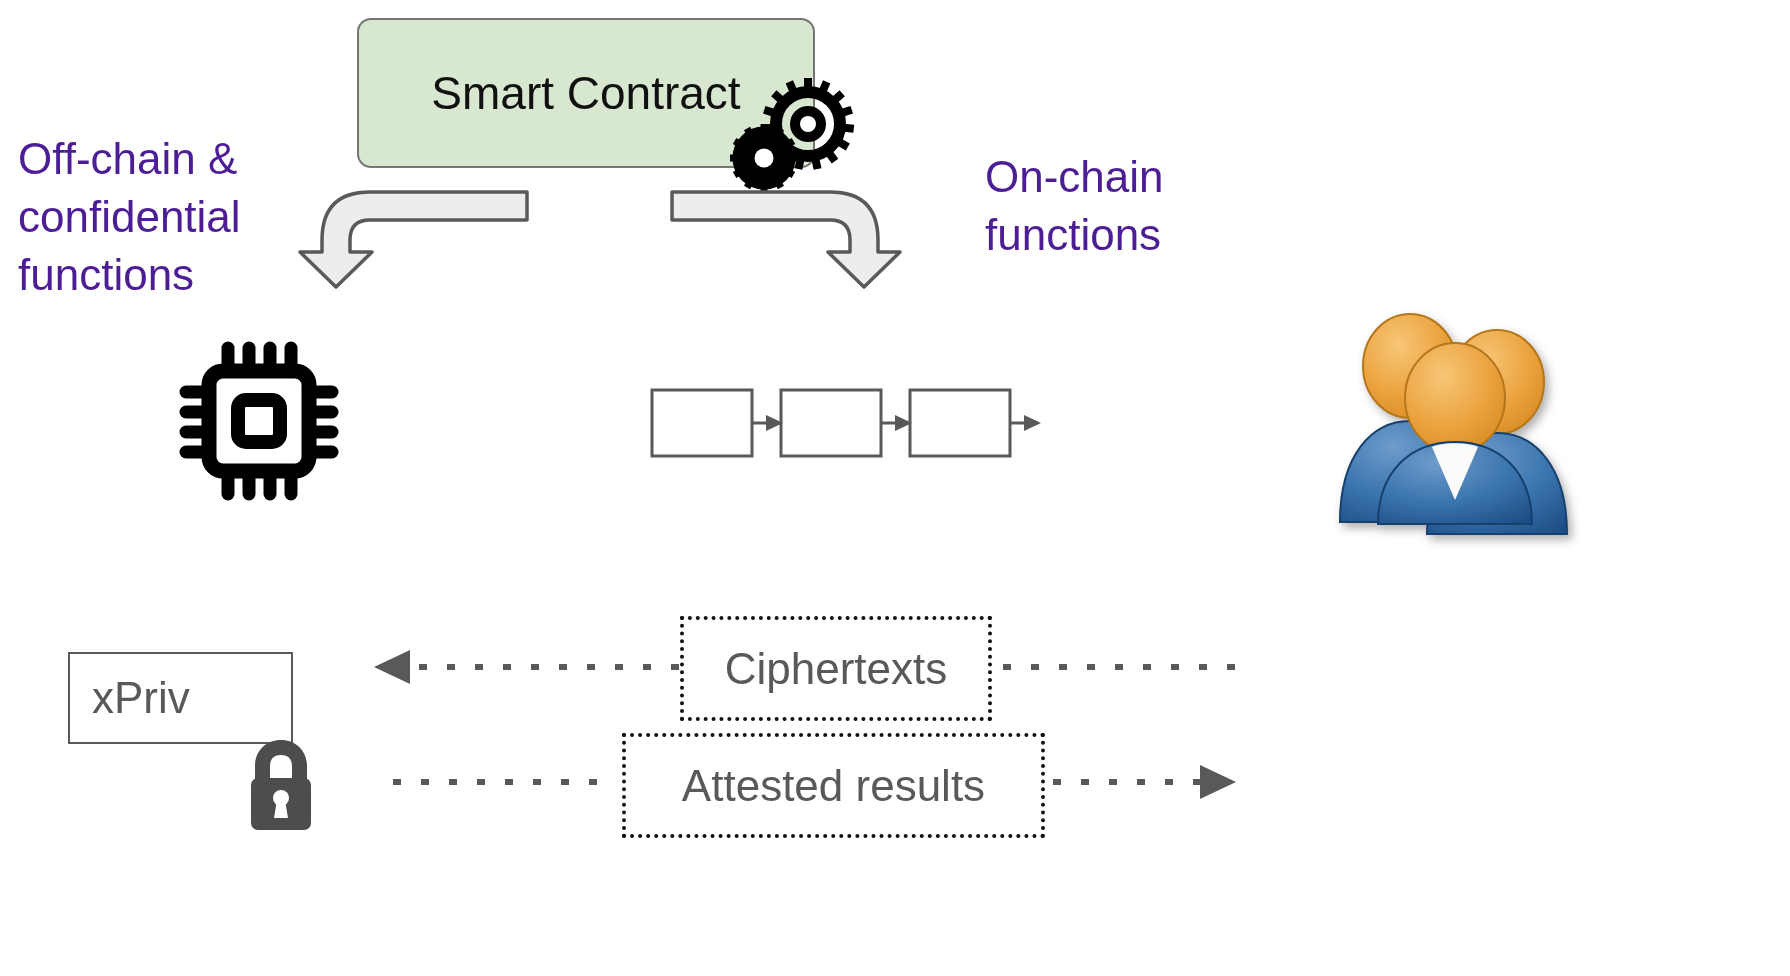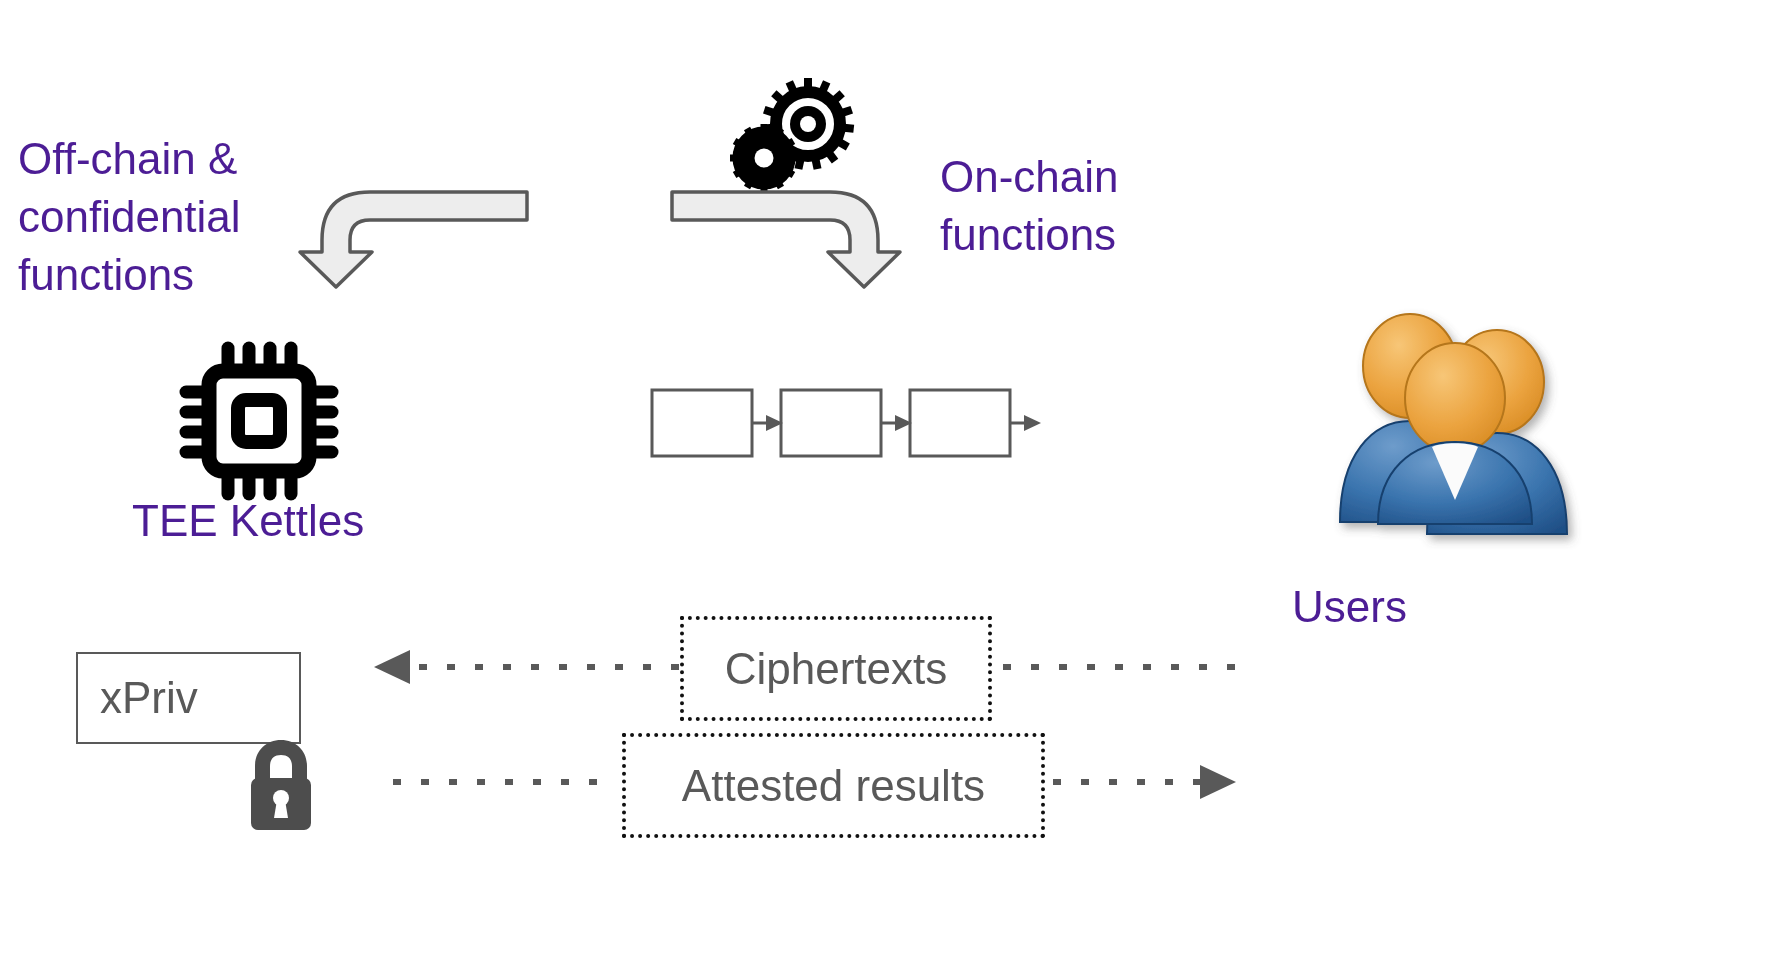--- a/index.html
+++ b/index.html
@@ -51,29 +51,29 @@
   .svglayer {
     position: absolute;
     left: 0; top: 0;
     width: 1790px;
     height: 976px;
     pointer-events: none;
   }
 
   
   #label-offchain  { left: 18px;   top: 130px;  width: 300px; }
-  #label-onchain   { left: 940px;  top: 148px;  width: 330px; }
+  #label-onchain   { left: 985px;  top: 148px;  width: 330px; }
   #label-tee       { left: 132px;  top: 492px;  width: 300px; text-align: left; }
   #label-validators{ left: 708px;  top: 512px;  width: 320px; }
   #label-users     { left: 1292px; top: 578px;  width: 260px; }
 
   
   #xpriv-box {
     position: absolute;
-    left: 76px;
+    left: 68px;
     top: 652px;
     width: 225px;
     height: 92px;
     border: 2px solid #595959;
     box-sizing: border-box;
     background: #ffffff;
   }
   #xpriv-label {
     position: absolute;
     left: 22px;
@@ -97,20 +97,23 @@
     font-size: 44px;
   }
   #ciphertexts-box    { left: 680px; top: 616px; width: 312px; height: 105px; }
   #attested-box       { left: 622px; top: 733px; width: 423px; height: 105px; }
 </style>
 </head>
 <body>
 
 <div id="stage">
 
+  <div id="smart-contract-box">
+    <div id="smart-contract-label">Smart Contract</div>
+  </div>
 
   <svg class="svglayer" viewBox="0 0 1790 976">
     <g>
 
       <g transform="translate(764,158)">
         <g fill="#000000">
           <circle cx="0" cy="0" r="24"></circle>
           <g>
             <rect x="-3.5" y="-34" width="7" height="13"></rect>
             <rect x="-3.5" y="-34" width="7" height="13" transform="rotate(30)"></rect>
@@ -211,21 +214,20 @@
       <line x1="186" y1="432" x2="209" y2="432"></line>
       <line x1="186" y1="452" x2="209" y2="452"></line>
 
       <line x1="309" y1="392" x2="332" y2="392"></line>
       <line x1="309" y1="412" x2="332" y2="412"></line>
       <line x1="309" y1="432" x2="332" y2="432"></line>
       <line x1="309" y1="452" x2="332" y2="452"></line>
     </g>
   </svg>
 
-  <div class="lbl" id="label-tee">TEE Kettles</div>
 
   <svg class="svglayer" viewBox="0 0 1790 976">
     <g>
       <rect x="652" y="390" width="100" height="66" fill="#ffffff" stroke="#595959" stroke-width="3"></rect>
       <rect x="781" y="390" width="100" height="66" fill="#ffffff" stroke="#595959" stroke-width="3"></rect>
       <rect x="910" y="390" width="100" height="66" fill="#ffffff" stroke="#595959" stroke-width="3"></rect>
 
       <g fill="#595959" stroke="#595959" stroke-width="3">
         <line x1="752" y1="423" x2="768" y2="423"></line>
         <polygon points="766,415 783,423 766,431" stroke="none"></polygon>
@@ -268,21 +270,20 @@
 
       <g>
         <ellipse cx="1455" cy="398" rx="50" ry="55" fill="url(#headGrad)" stroke="#b5761a" stroke-width="2"></ellipse>
         <path d="M 1378,524 C 1378,470 1412,442 1455,442 C 1498,442 1532,470 1532,524 Z" fill="url(#bodyGrad)" stroke="#17406e" stroke-width="2"></path>
 
         <path d="M 1432,447 L 1455,500 L 1478,447 C 1468,442 1442,442 1432,447 Z" fill="#fbfbfb"></path>
       </g>
     </g>
   </svg>
 
-  <div class="lbl" id="label-users">Users</div>
 
   <div id="xpriv-box">
     <div id="xpriv-label">xPriv</div>
   </div>
 
   <svg class="svglayer" viewBox="0 0 1790 976">
     <g fill="#4d4d4d">
       <path d="M 281,740 C 266,740 255,751 255,766 L 255,780 L 270,780 L 270,766
                C 270,759 274,755 281,755 C 288,755 292,759 292,766 L 292,780
                L 307,780 L 307,766 C 307,751 296,740 281,740 Z"></path>

